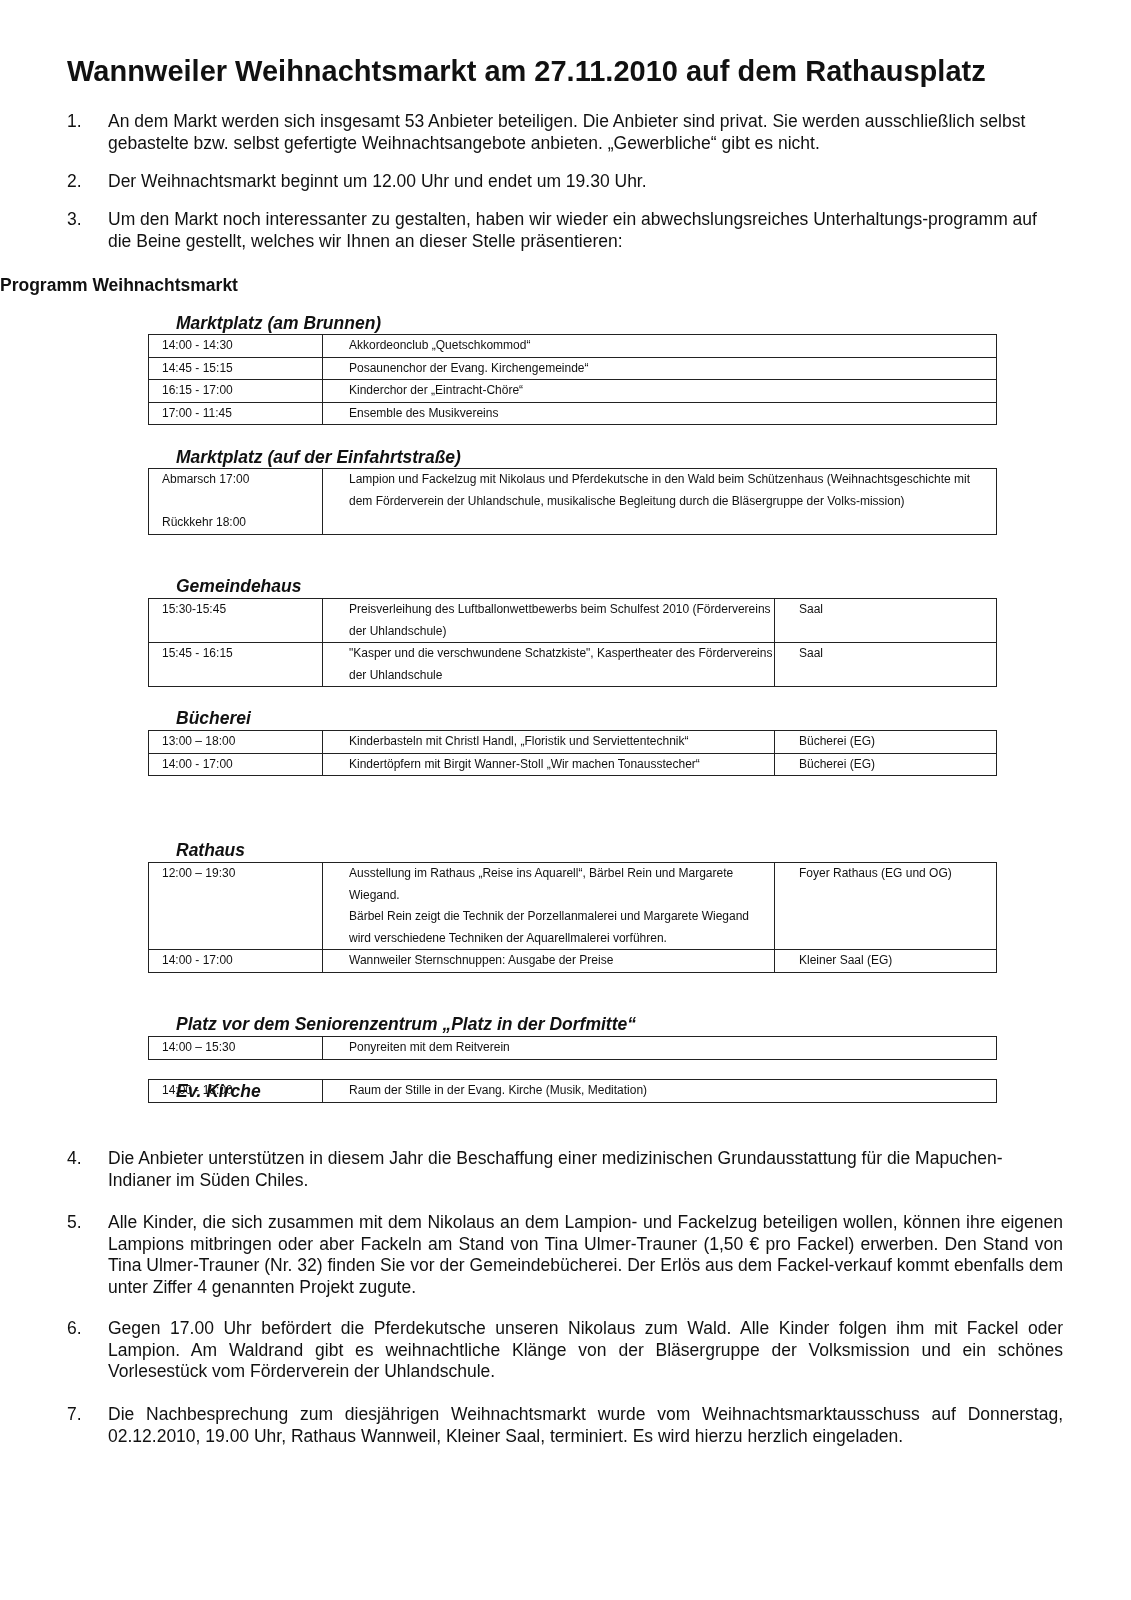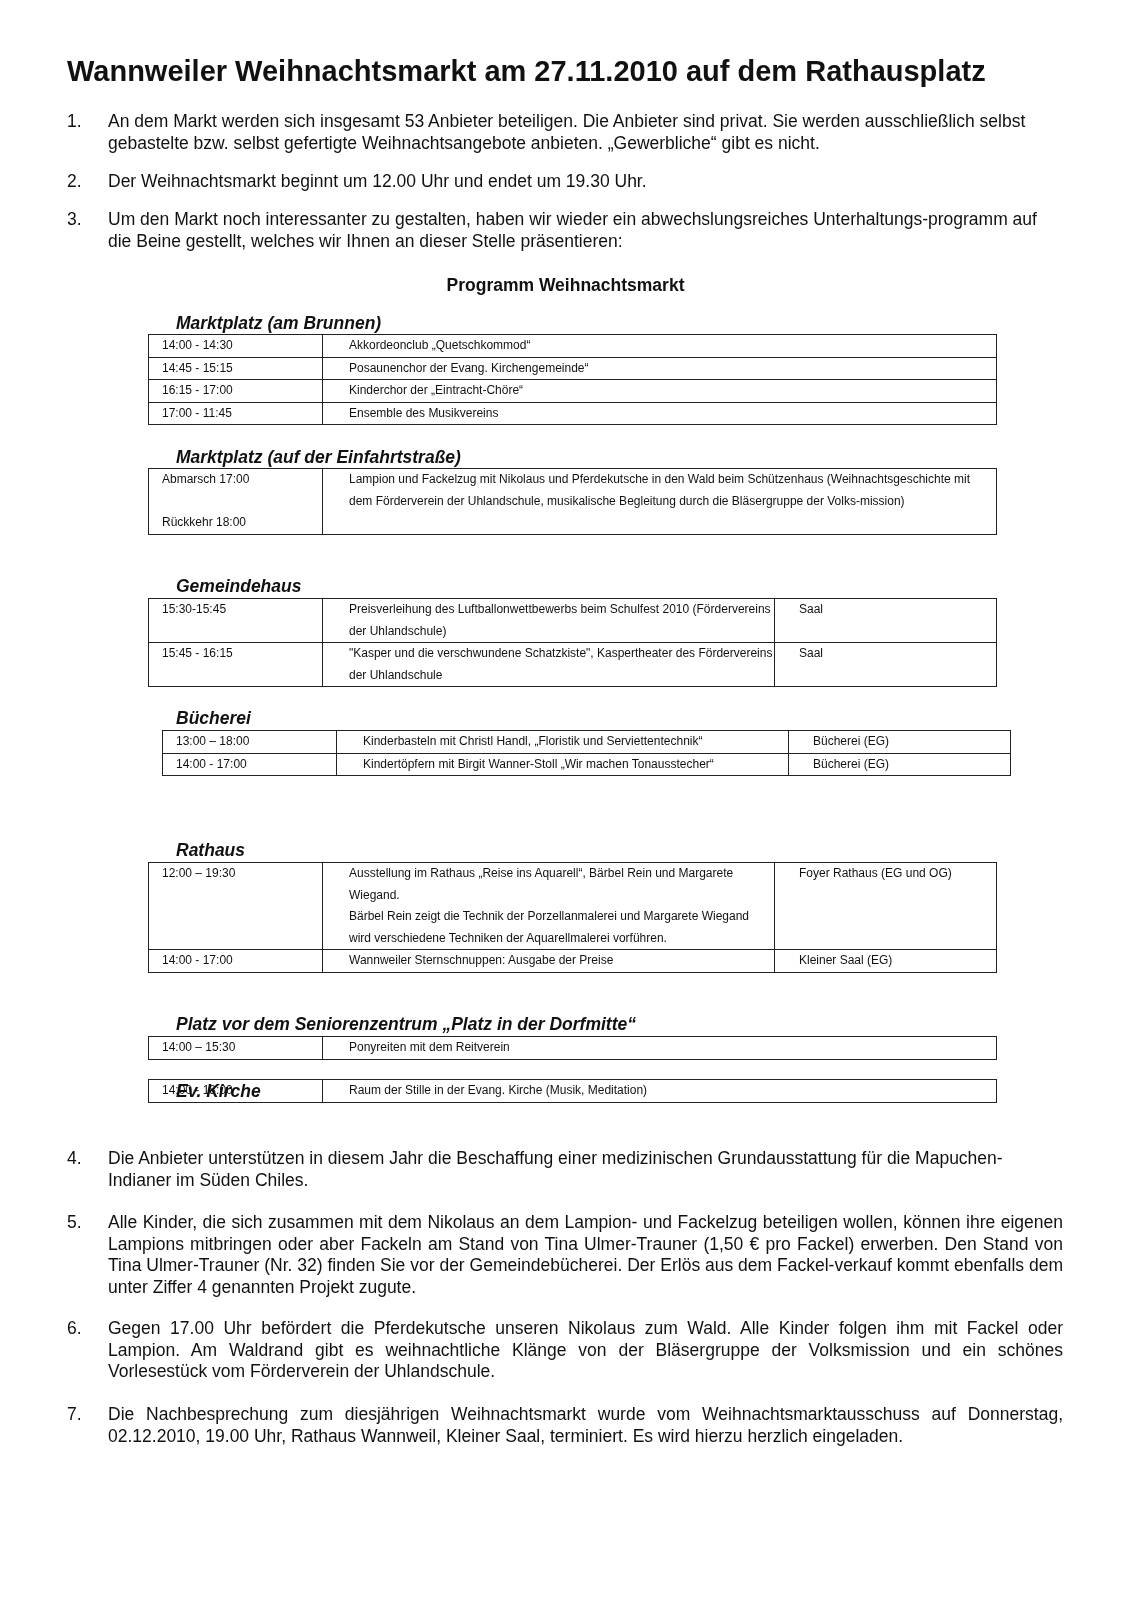--- a/index.html
+++ b/index.html
@@ -3,21 +3,21 @@
 <meta charset="utf-8">
 <style>
   html, body { margin: 0; padding: 0; background: #ffffff; }
   body { width: 1131px; height: 1600px; position: relative; font-family: "Liberation Sans", sans-serif; color: #111; font-size: 17.5px; line-height: 21.5px; }
   .page { position: absolute; left: 0; top: 0; width: 980px; height: 1600px; }
   .title { position: absolute; left: 67px; top: 54px; font-size: 29px; font-weight: bold; line-height: 34px; white-space: nowrap; }
   .item { position: absolute; left: 67px; width: 996px; }
   .item .num { position: absolute; left: 0; top: 0; }
   .item .txt { margin-left: 41px; }
   .item.justify .txt { text-align: justify; }
-  .center-head { position: absolute; left: 0; width: 1131px; top: 275px; text-align: center; font-weight: bold; }
+  .center-head { position: absolute; left: 0; width: 1131px; top: 275px; font-weight: bold; }
   .sec-head { position: absolute; left: 176px; font-weight: bold; white-space: nowrap; font-style: italic; }
   table.sched { position: absolute; left: 148px; width: 849px; border-collapse: collapse; table-layout: fixed; }
   table.sched td { border: 1.5px solid #222; padding: 0 0 0 13px; vertical-align: top; font-size: 12px; line-height: 21.5px; }
   table.sched td.time { width: 160px; }
   table.sched td.place { width: 197px; padding-left: 24px; }
   table.sched td.desc { padding-left: 26px; }
 </style>
 </head>
 <body>
 
@@ -86,21 +86,21 @@
     </tr>
     <tr>
       <td class="time">15:45 - 16:15</td>
       <td class="desc">"Kasper und die verschwundene Schatzkiste", Kaspertheater des Fördervereins der Uhlandschule</td>
       <td class="place">Saal</td>
     </tr>
   </tbody>
     </table>
 
   <div class="sec-head" style="top:708px;">Bücherei</div>
-  <table class="sched" style="top:730px;margin-left:14px;">
+  <table class="sched" style="top:730px;">
     <tbody>
         <tr>
       <td class="time">13:00 – 18:00</td>
       <td class="desc">Kinderbasteln mit Christl Handl, „Floristik und Serviettentechnik“</td>
       <td class="place">Bücherei (EG)</td>
     </tr>
     <tr>
       <td class="time">14:00 - 17:00</td>
       <td class="desc">Kindertöpfern mit Birgit Wanner-Stoll „Wir machen Tonausstecher“</td>
       <td class="place">Bücherei (EG)</td>

